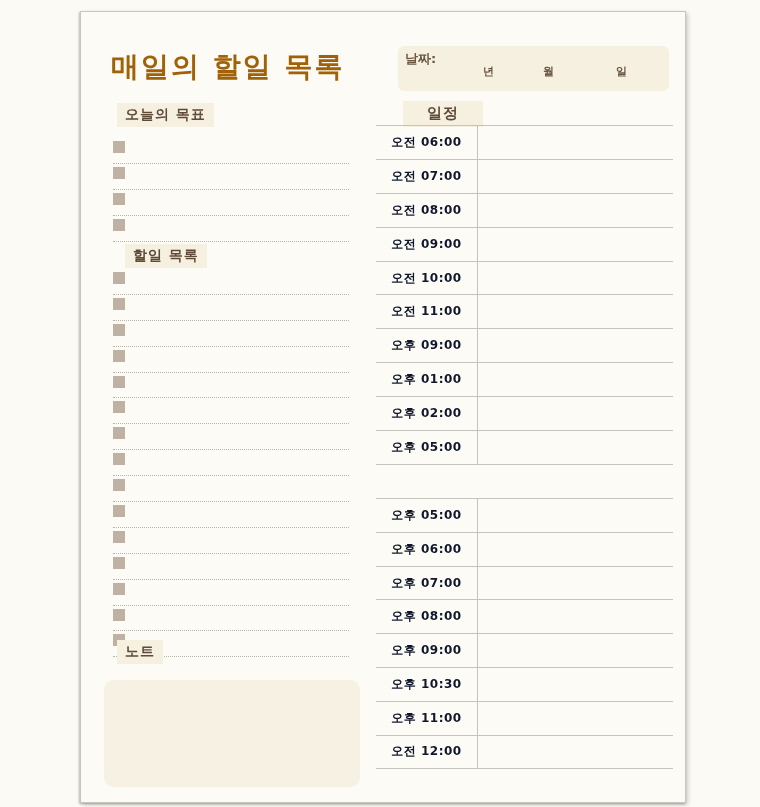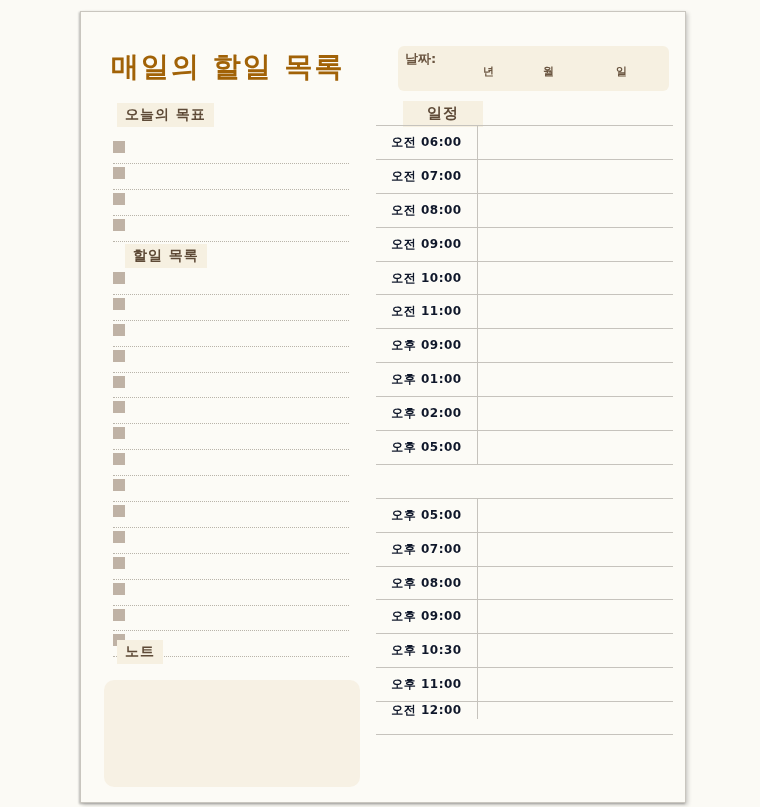--- a/index.html
+++ b/index.html
@@ -85,21 +85,21 @@
     .schedule {
       position: absolute;
       left: 295px; top: 113px;
       width: 297px;
     }
     .sched-row {
       display: flex;
       height: 33.9px;
       border-top: 1.5px solid #c6c3bd;
     }
-    .sched-row:last-child { border-bottom: 1.5px solid #c6c3bd; flex-direction: column; }
+    .sched-row:last-child { border-bottom: 1.5px solid #c6c3bd; }
     .sched-time {
       width: 102px;
       border-right: 1.5px solid #c6c3bd;
       display: flex; align-items: center; justify-content: center;
       font-size: 12px; font-weight: bold; color: #0f172a;
       letter-spacing: 0.5px;
     }
     .sched-slot { flex: 1; }
   </style>
 </head>
@@ -227,20 +227,24 @@
         <div class="sched-slot"></div>
       </div>
     <div class="sched-row">
         <div class="sched-slot"></div>
       </div>
     <div class="sched-row">
         <div class="sched-time">오후 05:00</div>
         <div class="sched-slot"></div>
       </div>
     <div class="sched-row">
+        <div class="sched-time">오후 06:00</div>
+        <div class="sched-slot"></div>
+      </div>
+    <div class="sched-row">
         <div class="sched-time">오후 07:00</div>
         <div class="sched-slot"></div>
       </div>
     <div class="sched-row">
         <div class="sched-time">오후 08:00</div>
         <div class="sched-slot"></div>
       </div>
     <div class="sched-row">
         <div class="sched-time">오후 09:00</div>
         <div class="sched-slot"></div>

